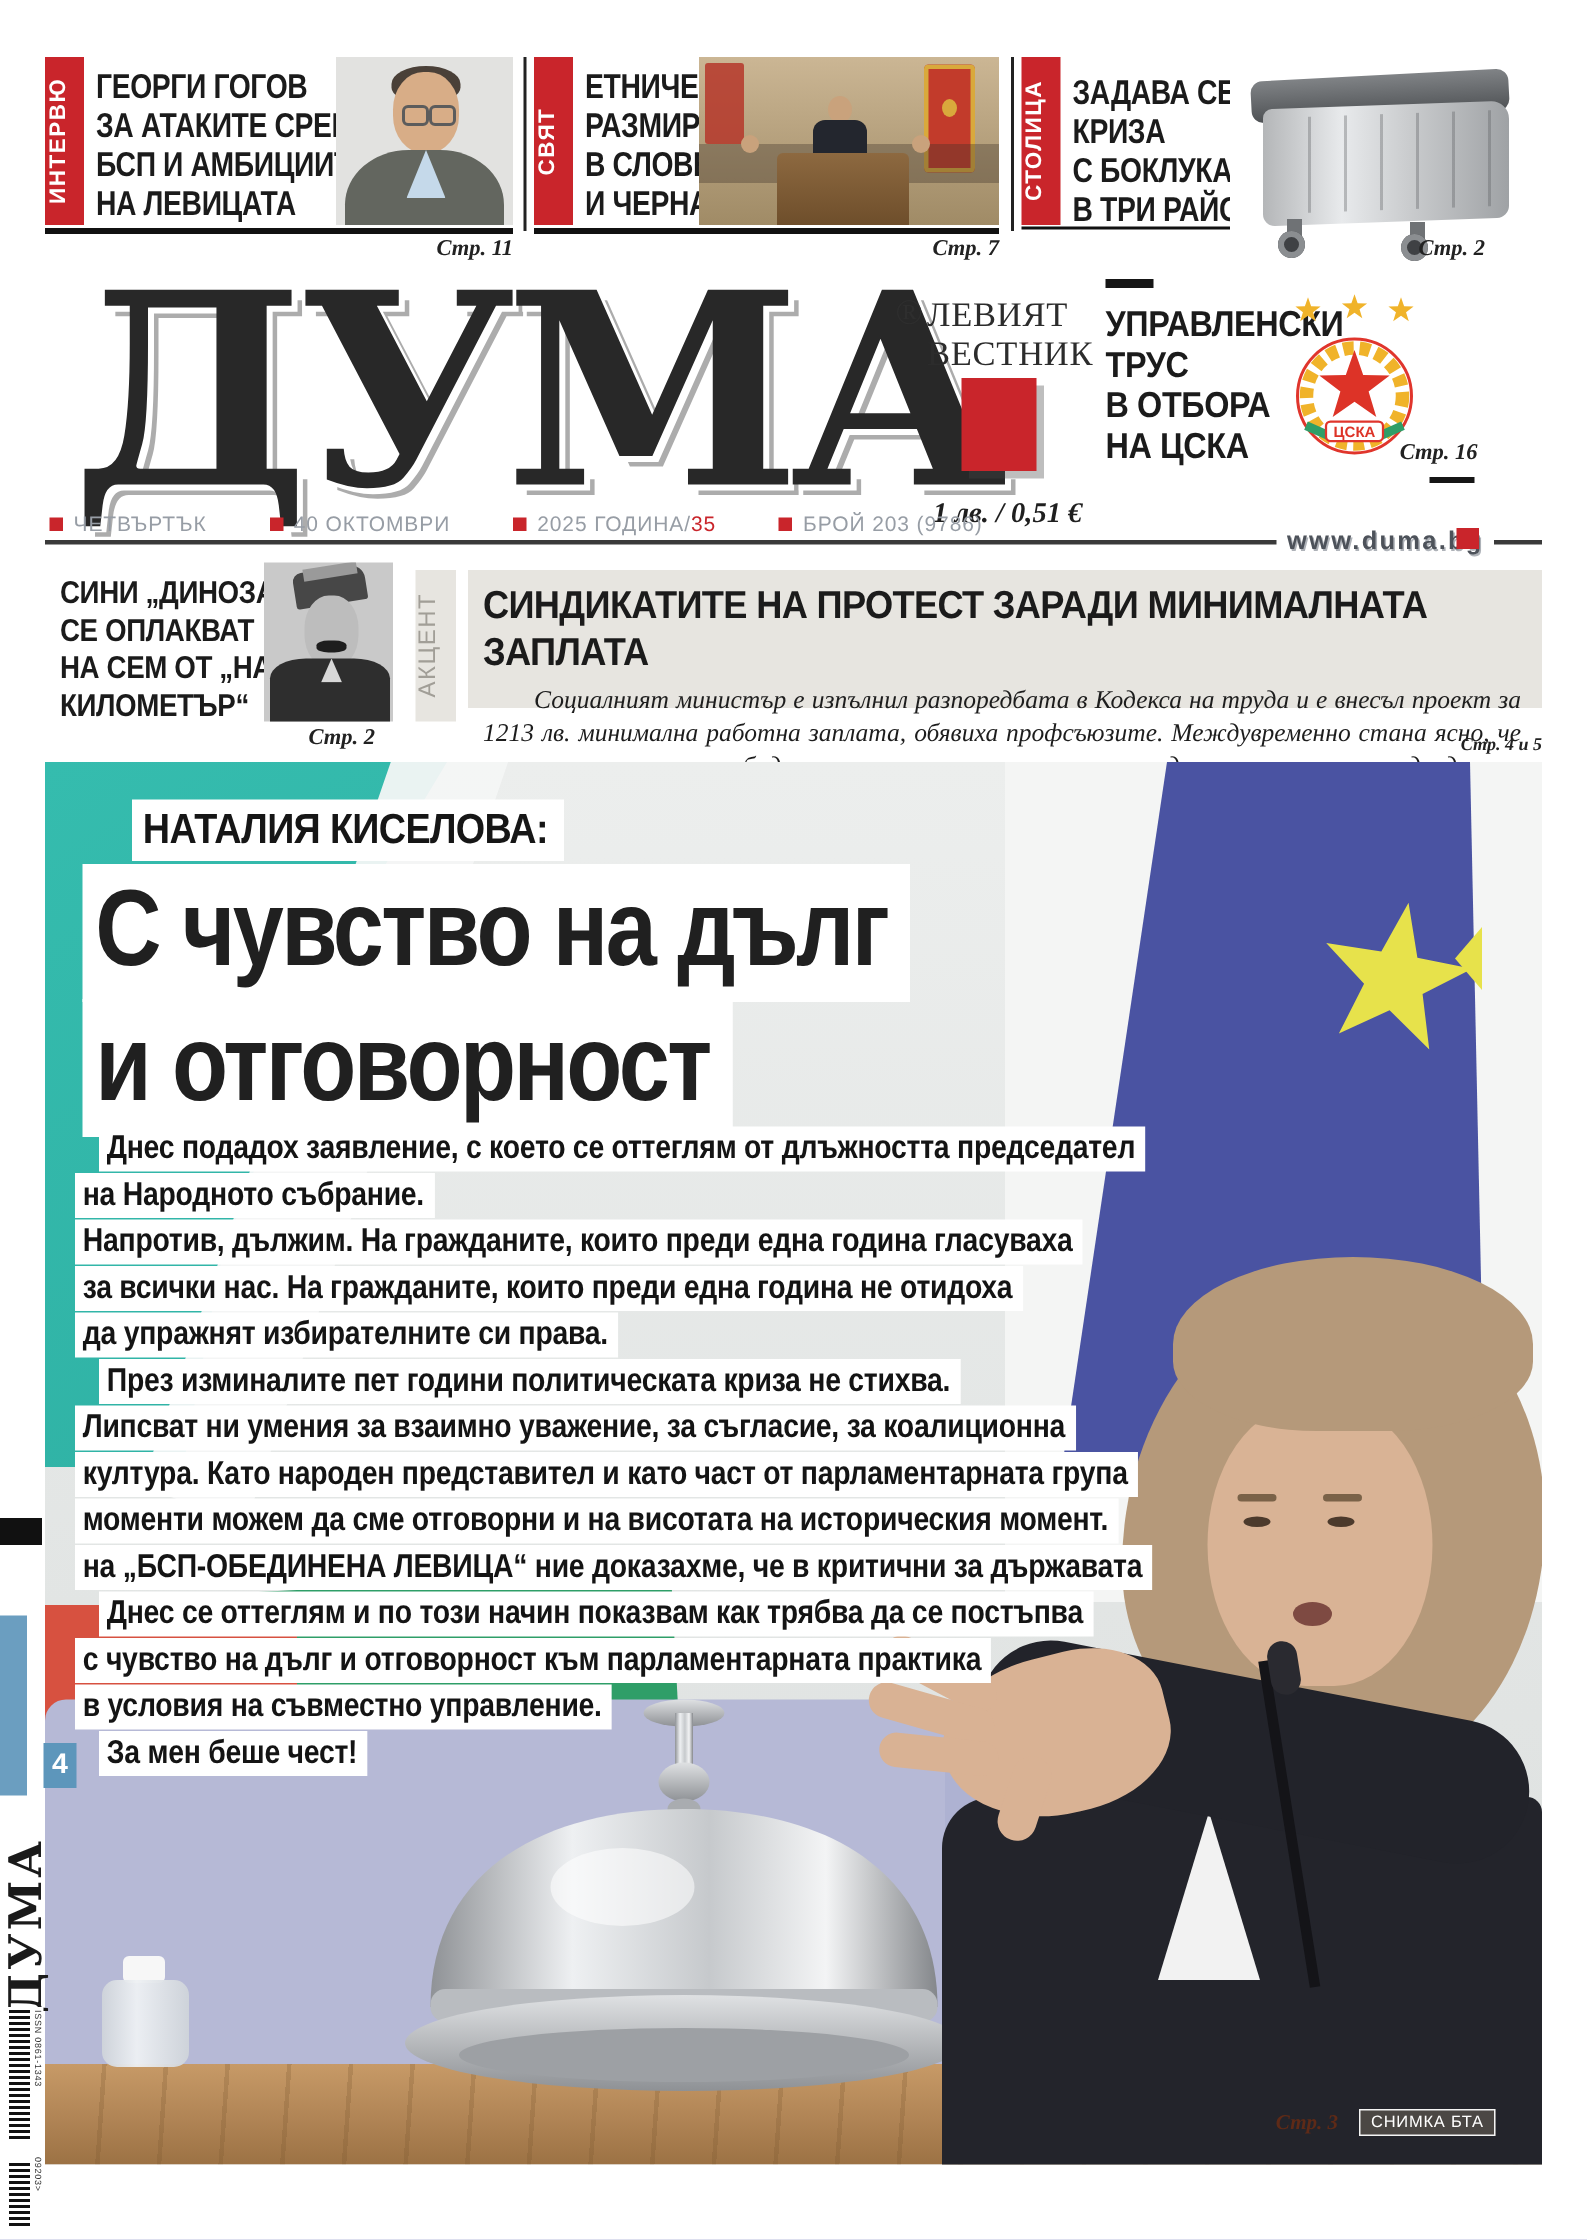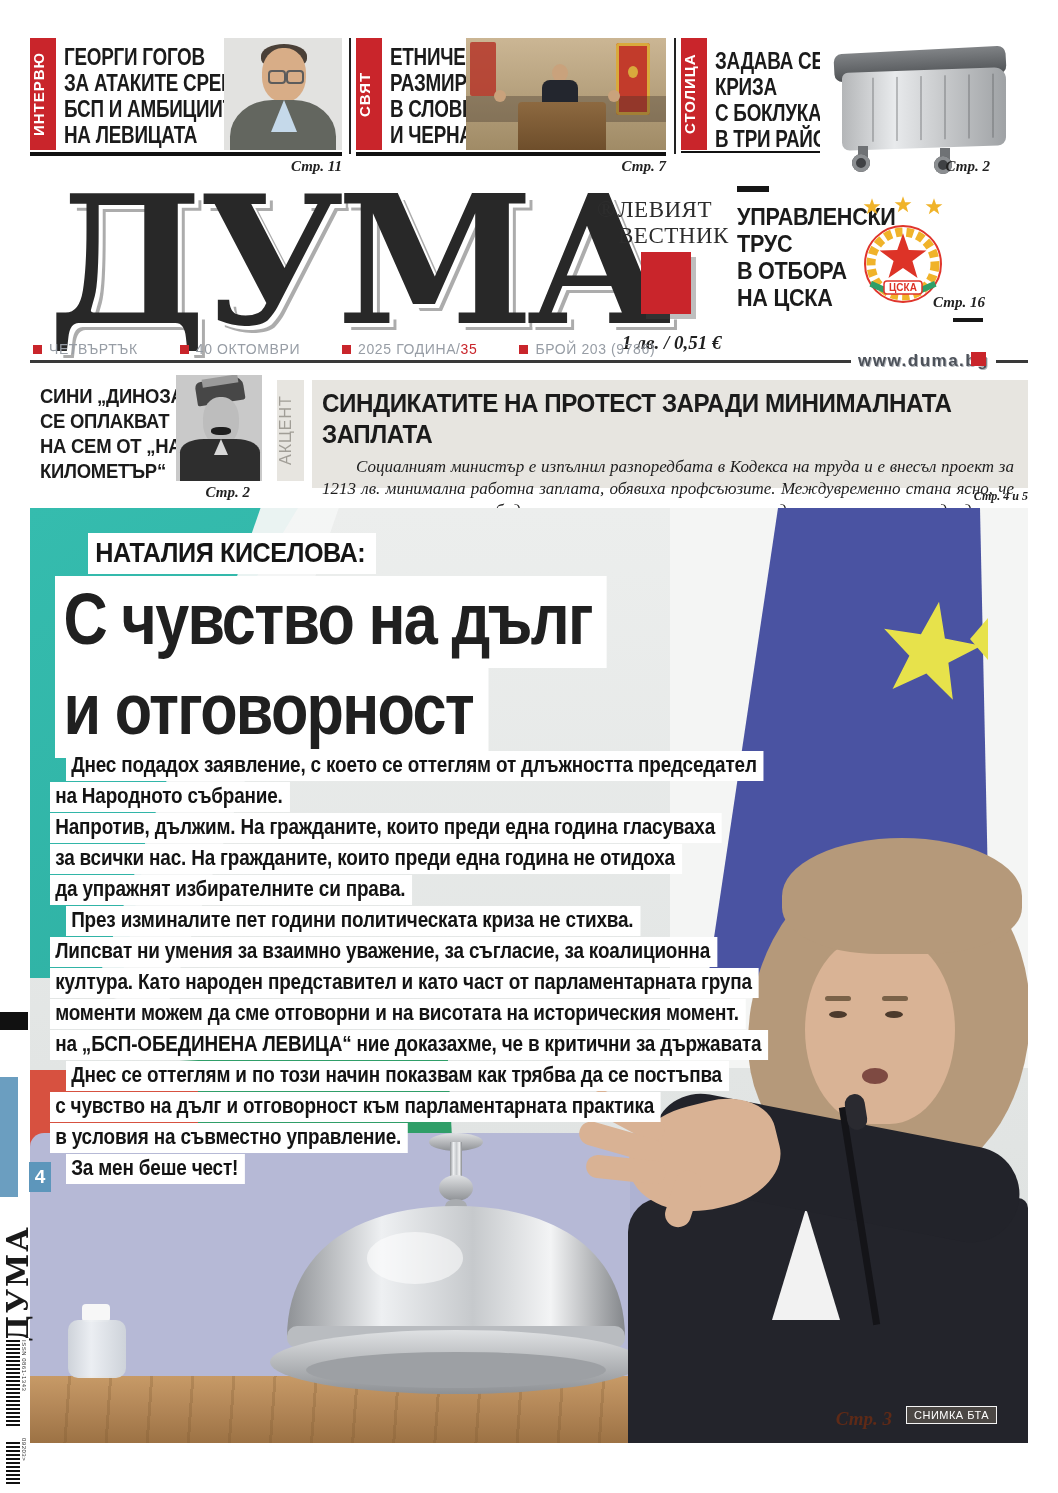--- a/index.html
+++ b/index.html
@@ -60,21 +60,21 @@
   .mhl span{font-size:72px;font-weight:bold;color:#202020;padding:2px 18px 8px 10px;
             display:inline-block;transform:scaleX(.85);transform-origin:left top;letter-spacing:-2px;}
   .bl{height:31px;white-space:nowrap;text-decoration:underline;}
   .bl span{display:inline-block;background:#fff;padding:1px 8px 3px 6px;
            font-size:22px;font-weight:bold;color:#141414;letter-spacing:-.2px;
            transform:scaleX(.86);transform-origin:left top;}
   .bl.indent span{margin-left:16px;}
   .credit{font-size:11px;color:#fff;background:rgba(125,115,100,.45);border:1px solid #f4f4f4;
           padding:2px 7px;letter-spacing:.5px;}
   .pr3{font-family:"Liberation Serif",serif;font-style:italic;font-weight:bold;
-       font-size:19px;color:#5e2a17;}
+       font-size:14px;color:#5e2a17;}
 
   
   .spine-duma{font-family:"DejaVu Serif","Liberation Serif",serif;font-weight:bold;font-size:30px;
               color:#1a1a1a;writing-mode:vertical-rl;transform:rotate(180deg);letter-spacing:2px;}
   .bars{background:repeating-linear-gradient(180deg,#111 0 2px,#fff 2px 4px);}
   .issn{font-size:6px;color:#333;writing-mode:vertical-rl;letter-spacing:.5px;}
 </style>
 </head>
 <body>
 
@@ -196,21 +196,21 @@
     <div class="abs" style="left:20px;top:4px;width:48px;height:24px;background:#474747;border-radius:6px 10px 2px 2px;transform:rotate(-9deg);"></div>
     <div class="abs" style="left:26px;top:2px;width:36px;height:8px;background:#9a9a9a;transform:rotate(-9deg);"></div>
     <div class="abs" style="left:27px;top:22px;width:36px;height:48px;background:#bdbdbd;border-radius:45%;"></div>
     <div class="abs" style="left:35px;top:52px;width:20px;height:8px;background:#1e1e1e;border-radius:40%;"></div>
     <div class="abs" style="left:4px;top:64px;width:80px;height:44px;background:#2e2e2e;border-radius:30% 30% 0 0;"></div>
     <div class="abs" style="left:38px;top:64px;width:14px;height:16px;background:#d8d8d8;clip-path:polygon(50% 0,0 100%,100% 100%);"></div>
   </div>
   <div class="abs pageref" style="left:178px;top:484px;width:72px;text-align:right;">Стр. 2</div>
 
   <div class="abs acc-lab vlabel" style="left:277px;top:380px;width:27px;height:101px;"><span>АКЦЕНТ</span></div>
-  <div class="abs acc-box" style="left:312px;top:380px;width:716px;height:108px;">
+  <div class="abs acc-box" style="left:312px;top:380px;width:716px;height:92px;">
     <div class="cond acc-head sx" style="margin:8px 0 0 10px;transform:scaleX(.93);">СИНДИКАТИТЕ НА ПРОТЕСТ ЗАРАДИ МИНИМАЛНАТА ЗАПЛАТА</div>
     <div class="acc-body" style="margin:6px 14px 0 10px;">Социалният министър е изпълнил разпоредбата в Кодекса на труда и е внесъл проект за 1213 лв. минимална работна заплата, обявиха профсъюзите. Междувременно стана ясно, че парите, с които ще бъдат увеличени заплатите на младите лекари, са предвидени в бюджета на НЗОК.</div>
   </div>
   <div class="abs pageref" style="left:930px;top:489px;width:98px;text-align:right;font-size:12px;">Стр. 4 и 5</div>
 
   <div class="abs photo" style="left:30px;top:508px;width:998px;height:935px;">
 
     <div class="abs" style="left:640px;top:0;width:358px;height:560px;background:#f4f5f4;"></div>
     <div class="abs" style="left:0;top:0;width:998px;height:935px;clip-path:polygon(748px 0,950px 0,960px 470px,678px 470px);background:#4a53a2;"></div>
     <svg class="abs" style="left:835px;top:80px;transform:rotate(10deg);" width="130" height="130" viewBox="-65 -65 130 130">

